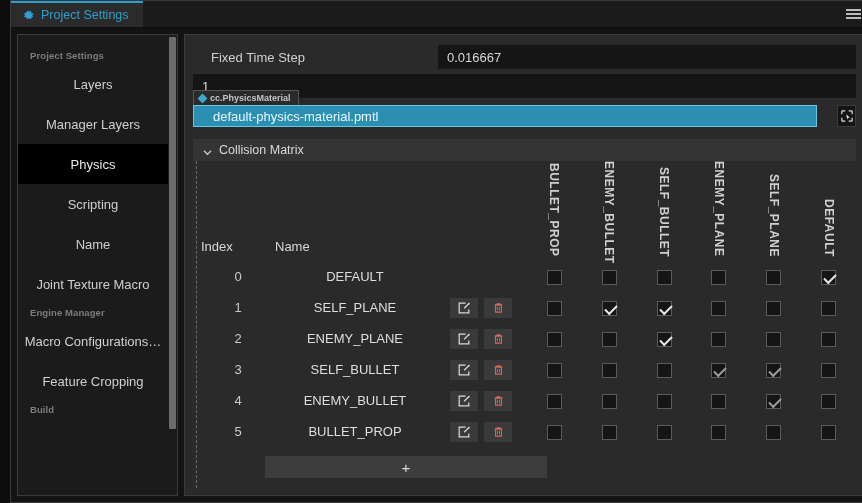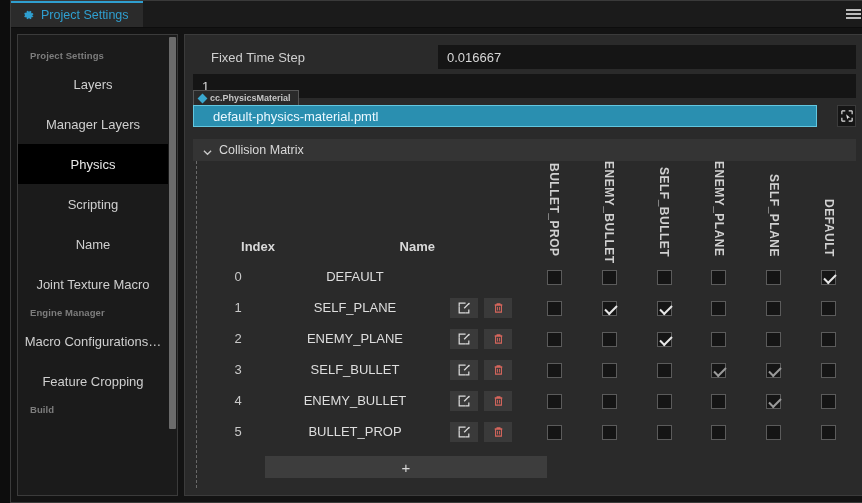--- a/index.html
+++ b/index.html
@@ -188,22 +188,22 @@
     color: #d0d0d0;
     letter-spacing: 0.5px;
     white-space: nowrap;
     margin: 0 auto;
     display: block;
     width: 14px;
     height: 96px;
     text-align: right;
   }
   .hlabel {
-    font-size: 13px; color: #d8d8d8; text-align: right;
-    padding-bottom: 3px; font-weight: bold;
+    font-size: 13px; color: #d8d8d8; text-align: left;
+    padding-bottom: 3px; font-weight: normal;
   }
   tbody tr { height: 31px; }
   td.idx  { text-align: center; font-size: 13px; color: #c9c9c9; }
   td.nm   { text-align: center; font-size: 13px; color: #dedede; }
   td.acts { text-align: center; white-space: nowrap; }
   td.cell { text-align: center; }
 
   .iconbtn {
     display: inline-flex; align-items: center; justify-content: center;
     width: 28px; height: 20px;

